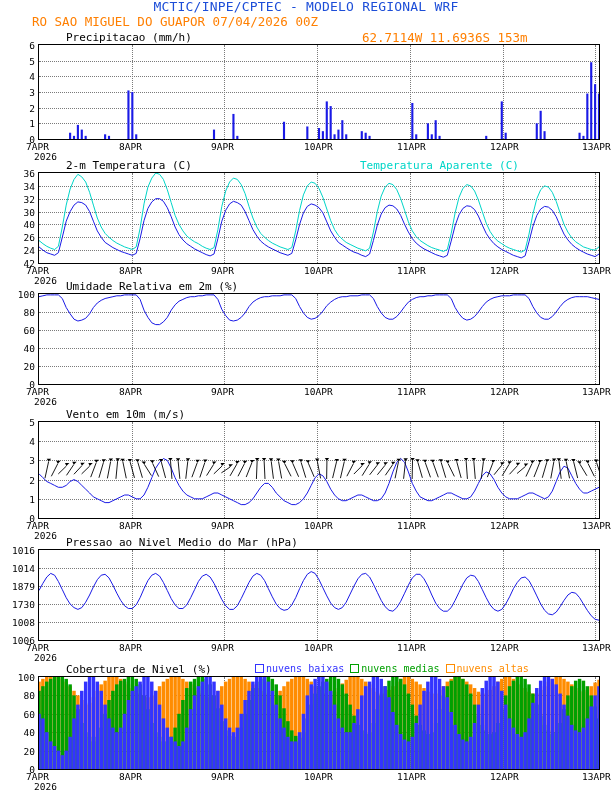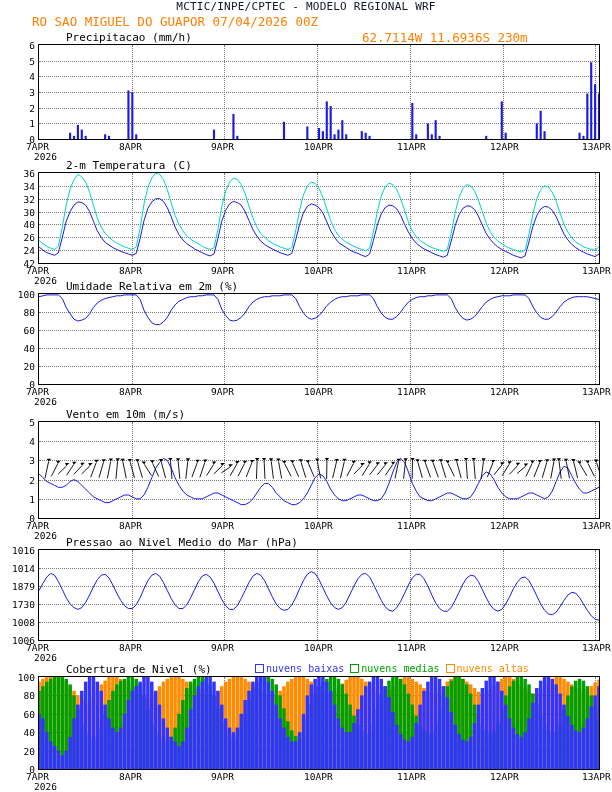--- a/index.html
+++ b/index.html
@@ -4,21 +4,21 @@
 <style>
   html,body{margin:0;padding:0;}
   body{
     width:612px;height:792px;background:#ffffff;
     font-family:"DejaVu Sans Mono", monospace;
     color:#000;overflow:hidden;position:relative;
   }
   .page{position:relative;width:612px;height:792px;}
 
   .hdr{position:absolute;left:0;top:0;width:612px;text-align:center;}
-  .hdr .t1{color:#0f172a;font-size:11px;letter-spacing:0.2px;line-height:14px;}
+  .hdr .t1{color:#1d4ed8;font-size:13px;letter-spacing:0.2px;line-height:14px;}
   .sub{position:absolute;left:0;top:14px;width:612px;}
   .sub .loc{position:absolute;left:32px;top:0;color:#ff7f00;font-size:12.5px;white-space:nowrap;}
   .sub .coord{position:absolute;left:362px;top:16px;color:#ff7f00;font-size:12.5px;white-space:nowrap;}
 
   .panel{position:absolute;left:38px;}
   .plot{position:absolute;border:1px solid #000;background:#fff;box-sizing:border-box;overflow:hidden;}
   .ptitle{position:absolute;font-size:11px;color:#000;white-space:nowrap;}
   .ptitle.blue{color:#1a1ae6;}
   .ptitle.cyan{color:#00d5c8;}
 
@@ -38,21 +38,21 @@
 </head>
 <body>
 
 <div class="page">
 
   <div class="hdr">
     <div class="t1">MCTIC/INPE/CPTEC - MODELO REGIONAL WRF</div>
   </div>
   <div class="sub">
     <div class="loc">RO SAO MIGUEL DO GUAPOR   07/04/2026 00Z</div>
-    <div class="coord">62.7114W 11.6936S 230m</div>
+    <div class="coord">62.7114W 11.6936S 153m</div>
   </div>
 
   <div id="panels">
       <div class="panel" style="top: 0px; left: 0px; position: absolute;">
         <div class="ptitle blue" style="left: 66px; top: 31px; color: rgb(0, 0, 0);">Precipitacao (mm/h)</div>
         <div class="plot" style="left: 38px; top: 44px; width: 562px; height: 96px;">
           <div class="gridv" style="left: 93px;"></div>
           <div class="gridv" style="left: 185px;"></div>
           <div class="gridv" style="left: 278px;"></div>
           <div class="gridv" style="left: 371px;"></div>
@@ -864,14 +864,15 @@
         <div class="xlab" style="left: 26px; top: 771px;">7APR</div>
         <div class="xlab" style="left: 119px; top: 771px;">8APR</div>
         <div class="xlab" style="left: 211px; top: 771px;">9APR</div>
         <div class="xlab" style="left: 304px; top: 771px;">10APR</div>
         <div class="xlab" style="left: 397px; top: 771px;">11APR</div>
         <div class="xlab" style="left: 490px; top: 771px;">12APR</div>
         <div class="xlab" style="left: 582px; top: 771px;">13APR</div>
         <div class="xlab yr" style="left: 34px; top: 781px;">2026</div>
       </div>
     </div>
+<div class="ptitle cyan" style="left: 360px; top: 159px;">Temperatura Aparente (C)</div>
     <div class="legend" style="left: 255px; top: 663px;"><span style="color: rgb(51, 51, 255); margin-right: 6px;"><span class="swatch" style="background: rgb(255, 255, 255); border-color: rgb(51, 51, 255);"></span><span>nuvens baixas</span></span><span style="color: rgb(0, 160, 0); margin-right: 6px;"><span class="swatch" style="background: rgb(255, 255, 255); border-color: rgb(0, 160, 0);"></span><span>nuvens medias</span></span><span style="color: rgb(255, 140, 0); margin-right: 6px;"><span class="swatch" style="background: rgb(255, 255, 255); border-color: rgb(255, 140, 0);"></span><span>nuvens altas</span></span></div>
   </div>
 
 </body></html>

